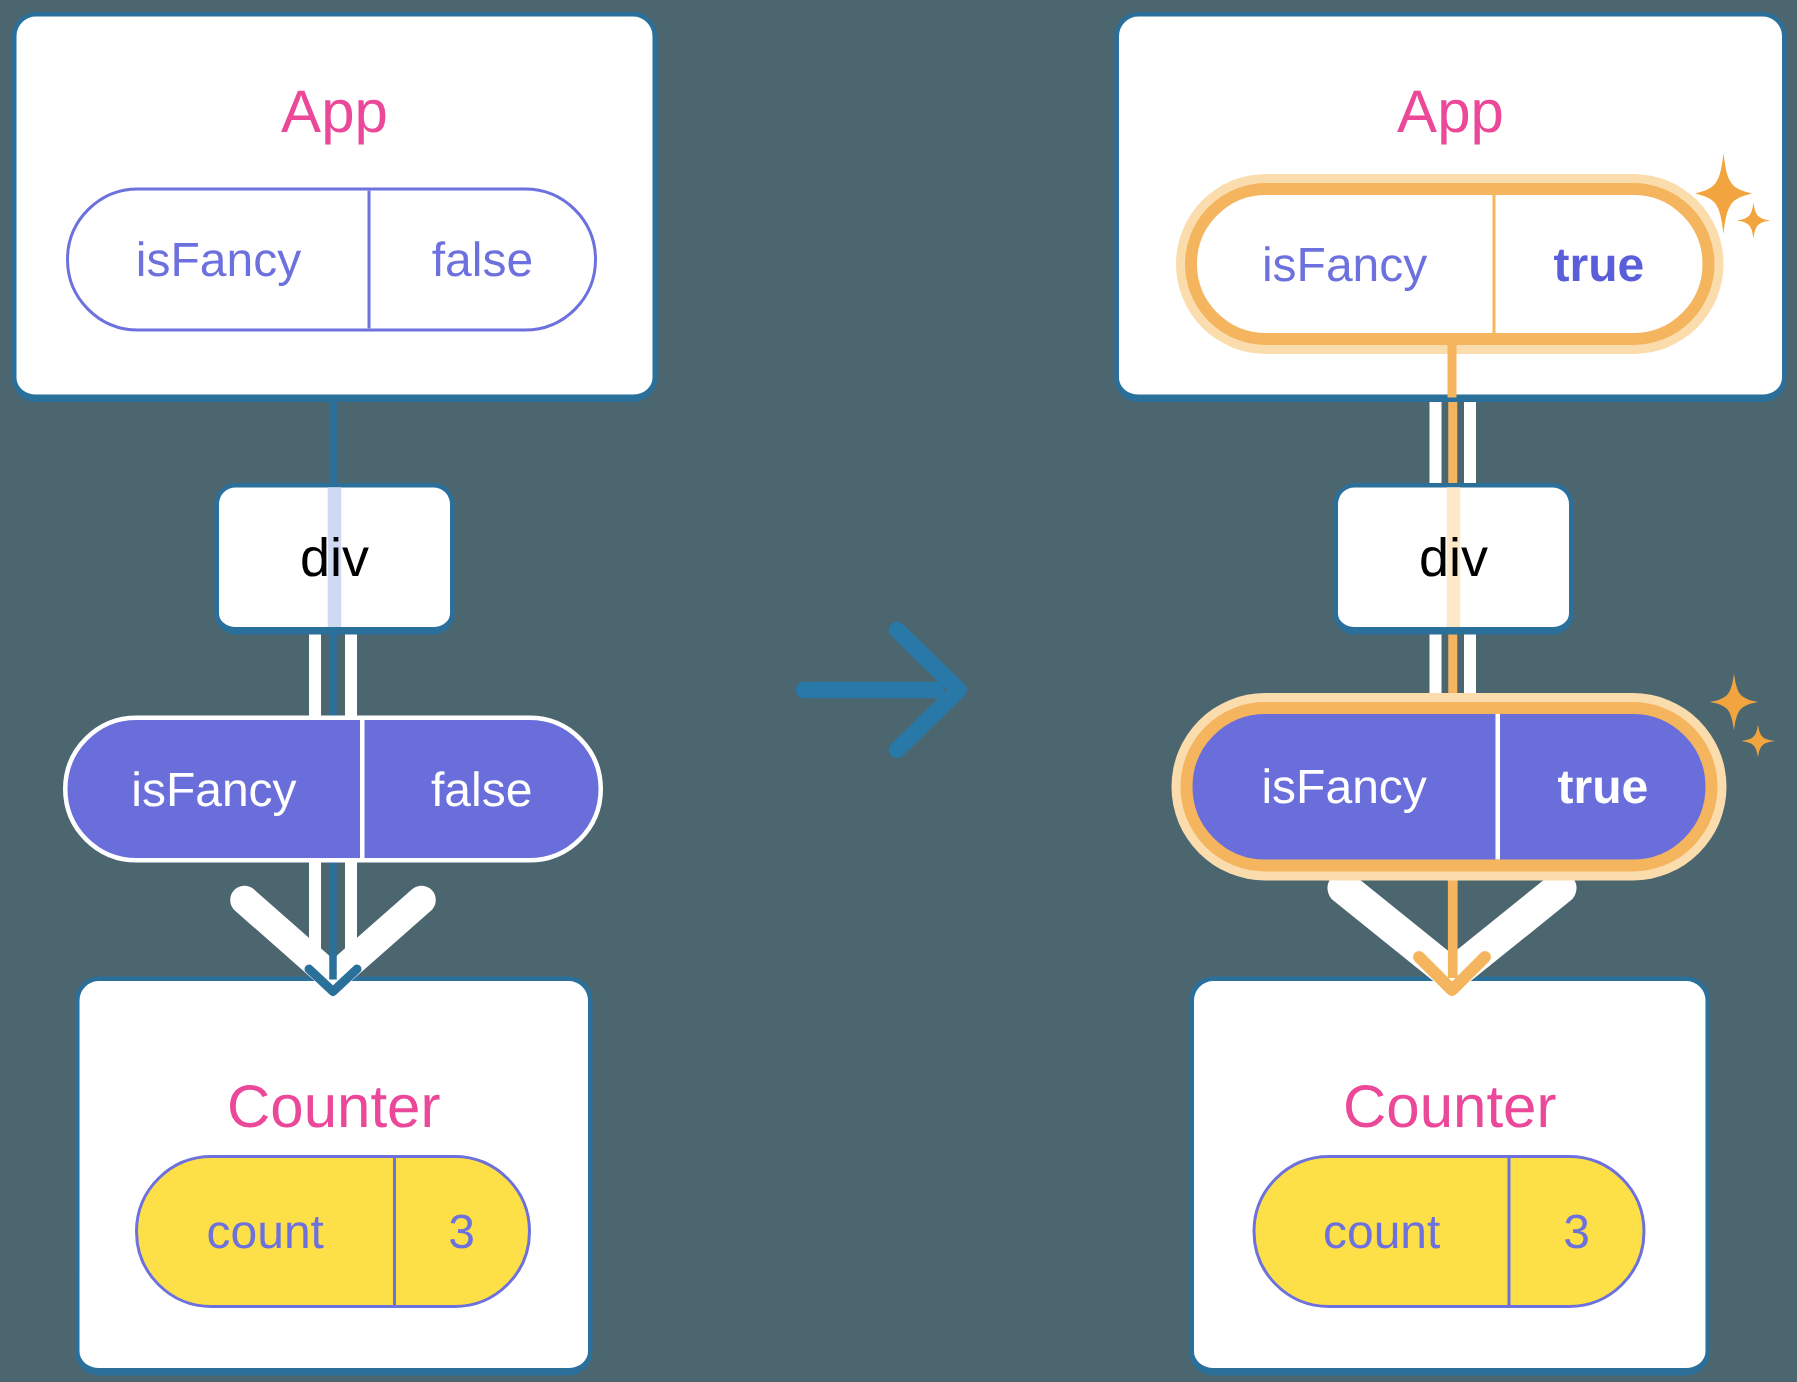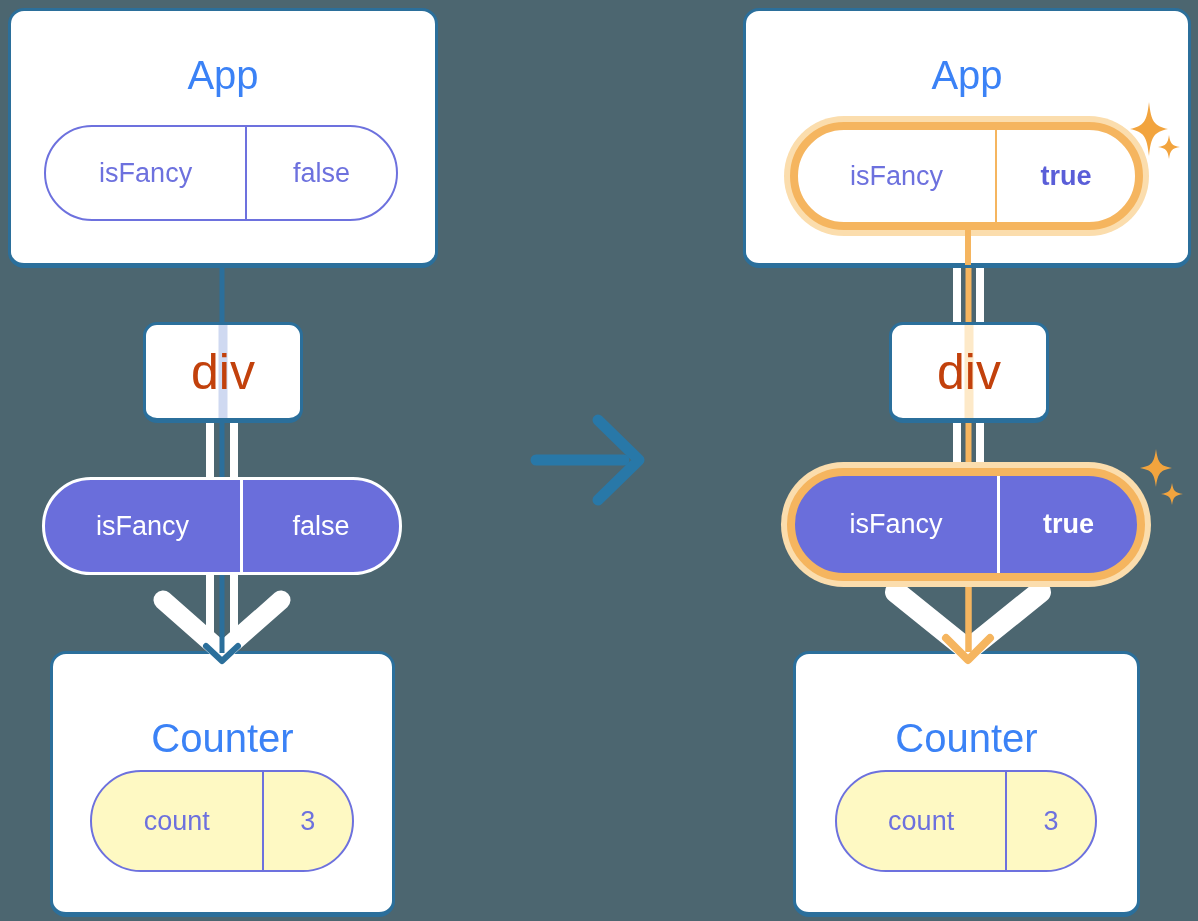--- a/index.html
+++ b/index.html
@@ -18,43 +18,43 @@
   }
   .app-l{left:8px;top:8px;width:430px;height:260px}
   .app-r{left:743px;top:8px;width:448px;height:260px}
   .div-l{left:143px;top:322px;width:160px;height:101px;border-radius:14px}
   .div-r{left:889px;top:322px;width:160px;height:101px;border-radius:14px}
   .counter-l{left:50px;top:651px;width:345px;height:266px}
   .counter-r{left:793px;top:651px;width:347px;height:266px}
 
   .card-title{
     position:absolute;left:0;right:0;text-align:center;
-    font-size:40px;font-weight:500;color:#3b82f6;line-height:1.1;
+    font-size:40px;font-weight:500;color:#ec4899;line-height:1.1;
   }
   .app-l .card-title,.app-r .card-title{top:42px}
   .counter-l .card-title,.counter-r .card-title{top:62px}
 
   .div-label{
     position:relative;z-index:2;display:flex;align-items:center;justify-content:center;
-    height:100%;font-size:50px;font-weight:500;color:#c2410c;
+    height:100%;font-size:36px;font-weight:500;color:#000000;
   }
   .ghost{position:absolute;top:0;bottom:0;left:50%;transform:translateX(-50%);width:9px;z-index:1}
   .ghost.lav{background:#cfd9f1}
   .ghost.peach{background:#fde9c8}
 
   
   .pill{position:absolute;display:flex;box-sizing:border-box;border-radius:60px;}
-  .seg{display:flex;align-items:center;justify-content:center;font-size:27px;box-sizing:border-box;}
+  .seg{display:flex;align-items:center;justify-content:center;font-size:32px;box-sizing:border-box;}
   .seg.value{flex:1}
 
   .pill-outline{background:#fff;border:2.5px solid #6d71de;color:#6d71de;}
   .app-pill-l{left:33px;top:114px;width:354px;height:96px}
   .app-pill-l .seg.name{width:57.5%;border-right:2.5px solid #6d71de}
 
-  .counter-pill{background:#fef9c3;border:2.5px solid #6d71de;color:#6d71de;}
+  .counter-pill{background:#fde047;border:2.5px solid #6d71de;color:#6d71de;}
   .counter-pill-l{left:37px;top:116px;width:264px;height:102px}
   .counter-pill-r{left:39px;top:116px;width:262px;height:102px}
   .counter-pill .seg.name{width:66%;border-right:2.5px solid #6d71de}
 
   .app-pill-r{
     left:44px;top:111px;width:353px;height:108px;background:#fff;
     border:8px solid #f5b55f;box-shadow:0 0 0 6px #fbddad;color:#6d71de;
   }
   .app-pill-r .seg.name{width:59%;border-right:2.5px solid #f5b55f}
   .app-pill-r .seg.value{font-weight:700;color:#5a5ed8}

